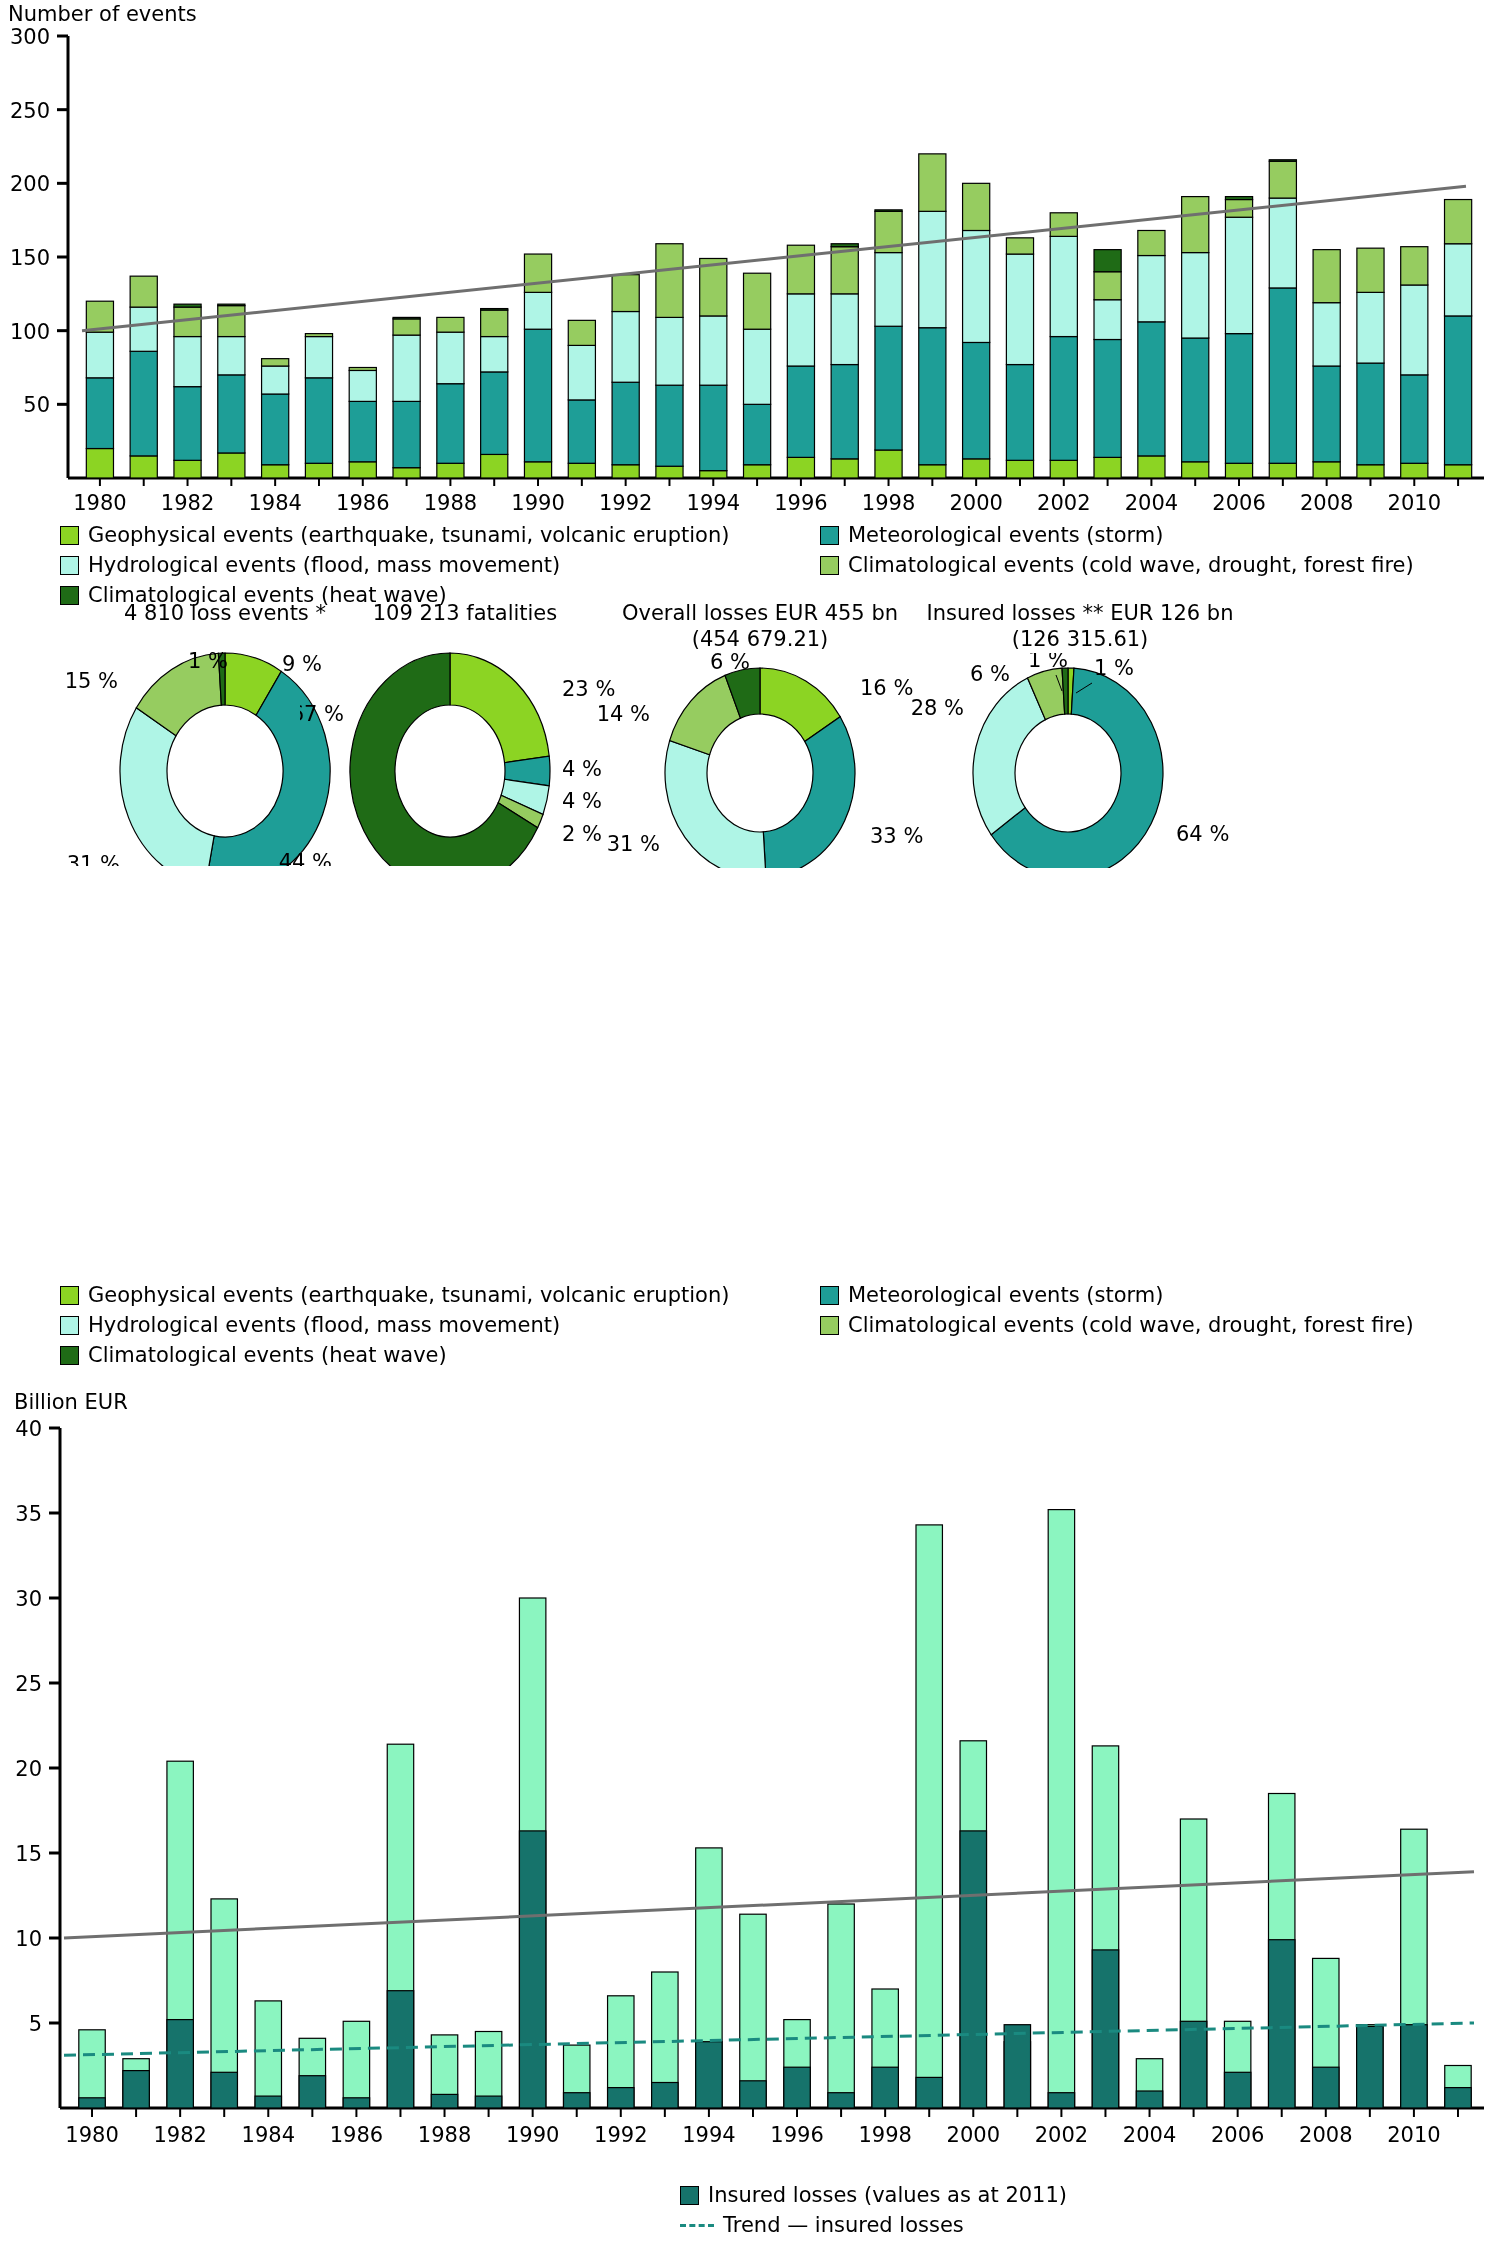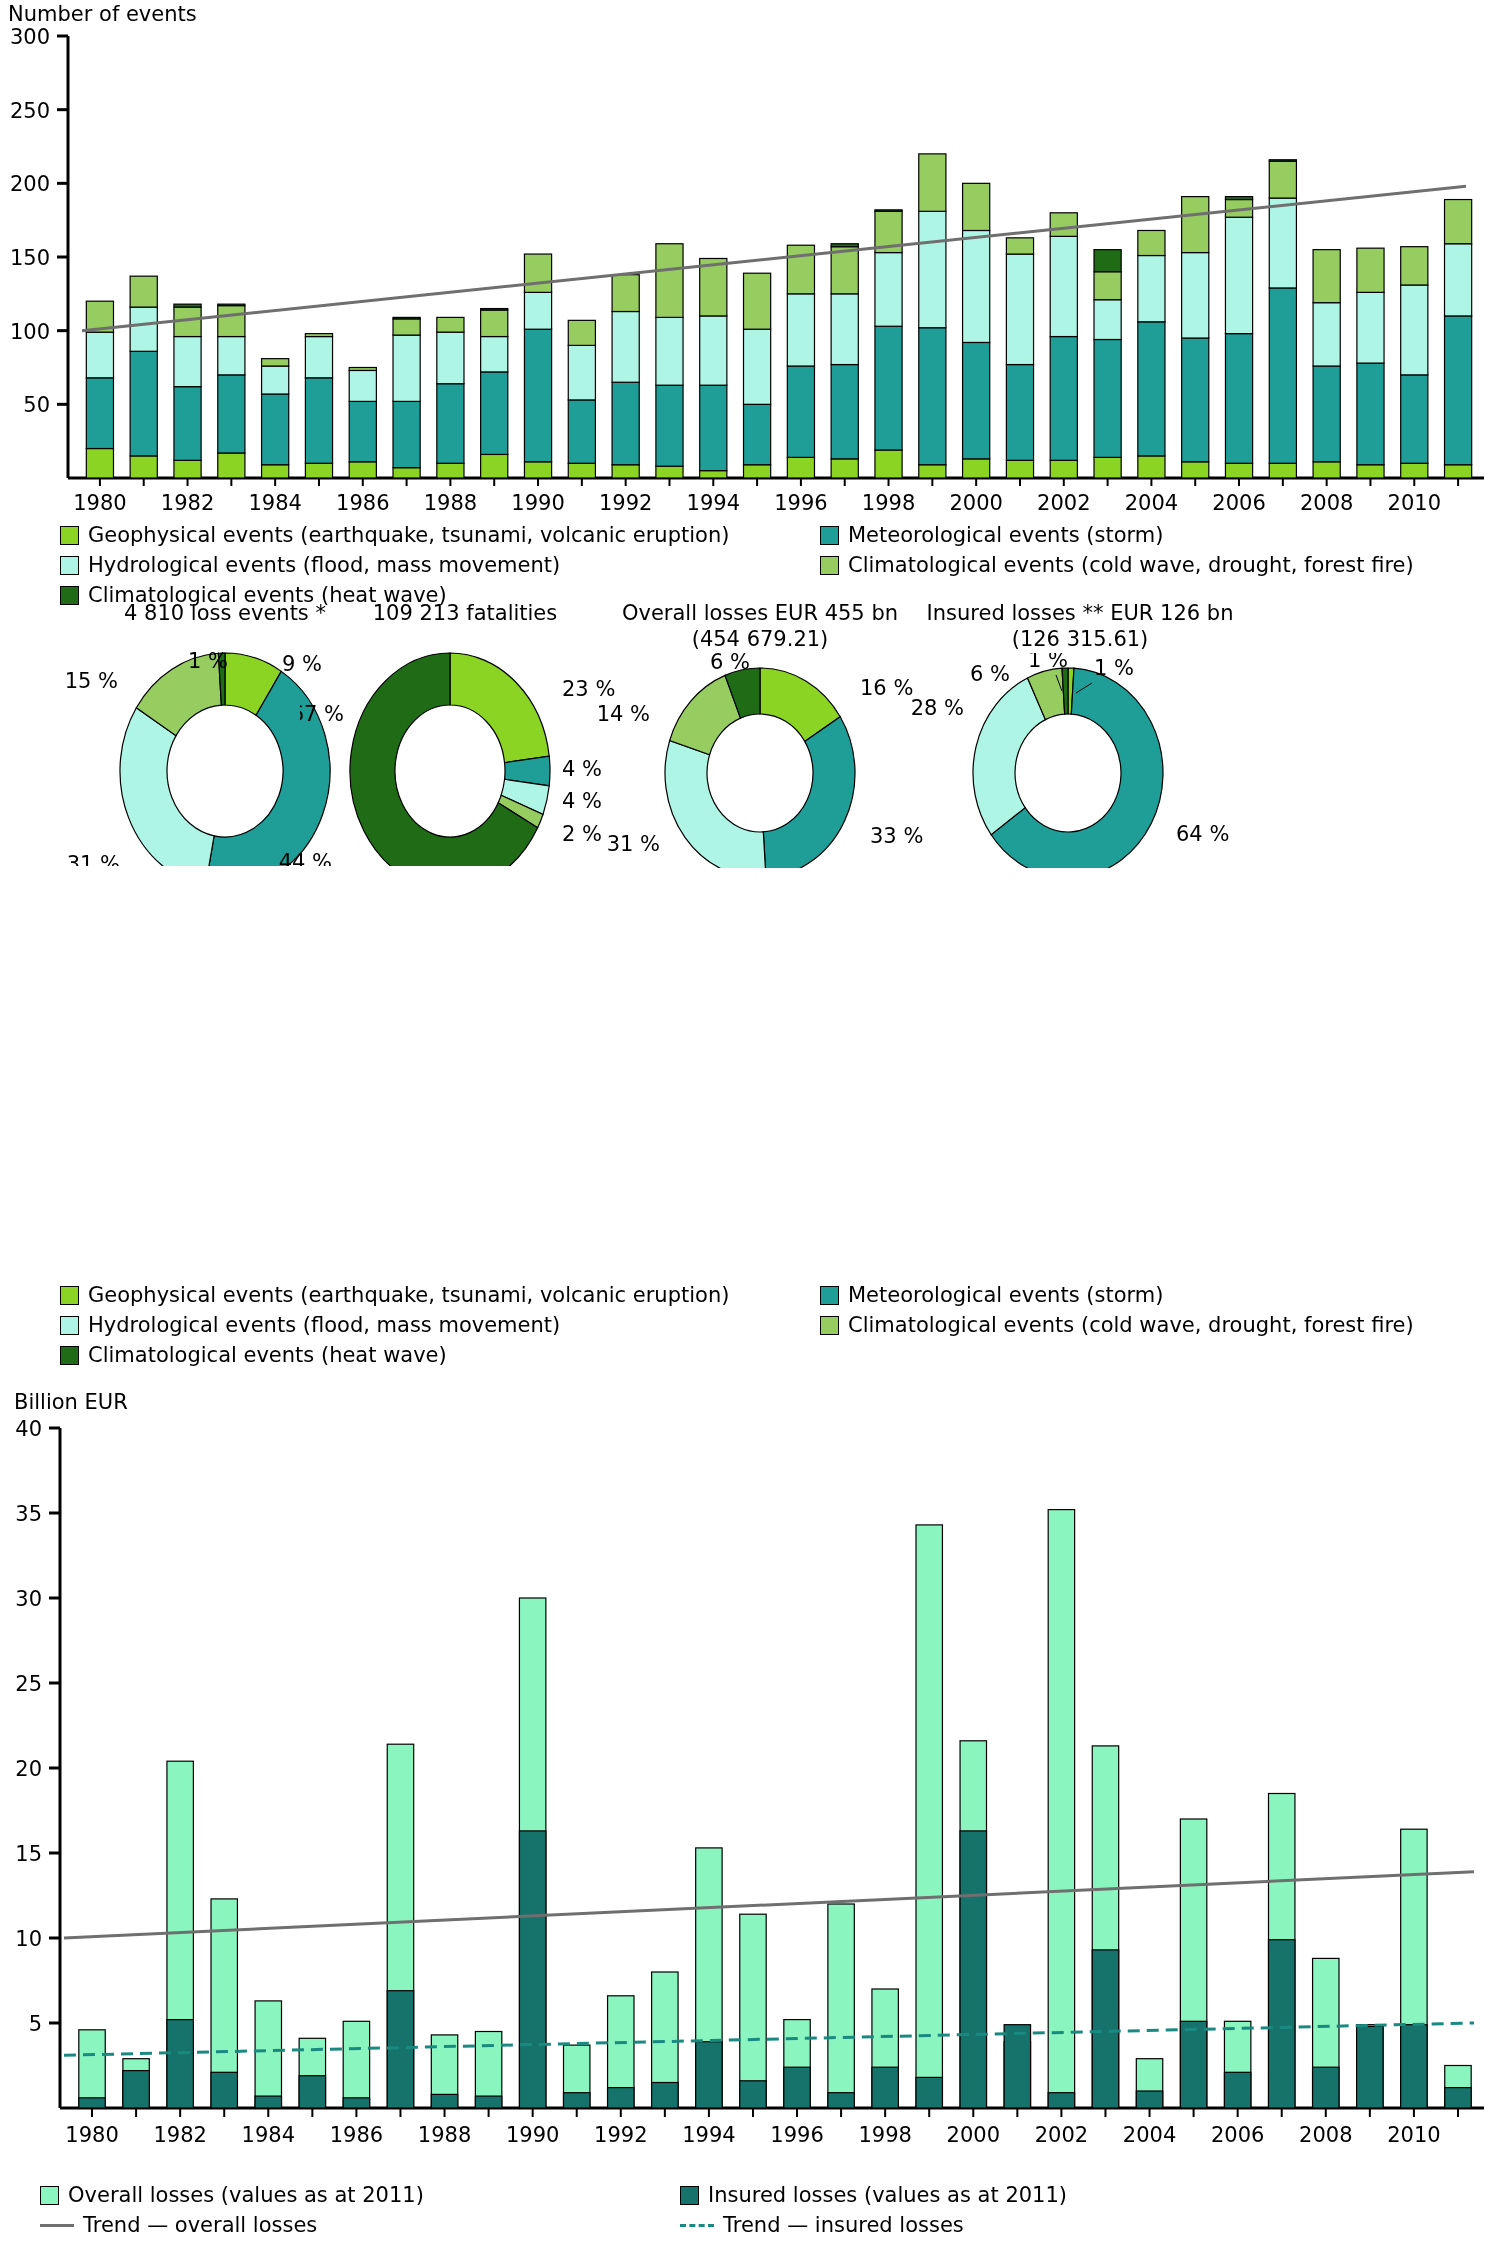--- a/index.html
+++ b/index.html
@@ -614,30 +614,20 @@
         <rect x="1444.75" y="675.5" width="26.4375" height="42.5" fill="#8BF5C0" stroke="#000" stroke-width="1.2"></rect>
         <rect x="1444.75" y="697.6" width="26.4375" height="20.399999999999977" fill="#16736B" stroke="#000" stroke-width="1.2"></rect>
       </g>
       <line x1="1457.96875" y1="718" x2="1457.96875" y2="727" stroke="#000" stroke-width="2"></line>
       <line x1="64" y1="548" x2="1474" y2="481.7" stroke="#6F6F6F" stroke-width="3"></line>
       <line x1="64" y1="665.3" x2="1474" y2="633" stroke="#1A8A80" stroke-width="3" stroke-dasharray="12 7"></line>
     </svg>
 </div>
 
 <div id="losses-legend" style="position:absolute;left:40px;top:2180px;width:1440px;height:80px;">
-  <div style="position:absolute;left:0;top:0;width:660px;">
-    <div class="legend-row">
-      <span class="swatch" style="background: rgb(139, 245, 192);"></span>
-      <span class="legend-label">Overall losses (values as at 2011)</span>
-    </div>
-    <div class="legend-row">
-      <span class="lineswatch"></span>
-      <span class="legend-label">Trend — overall losses</span>
-    </div>
-  </div>
   <div style="position:absolute;left:640px;top:0;width:700px;">
     <div class="legend-row">
       <span class="swatch" style="background: rgb(22, 115, 107);"></span>
       <span class="legend-label">Insured losses (values as at 2011)</span>
     </div>
     <div class="legend-row">
       <span class="lineswatch dash"></span>
       <span class="legend-label">Trend — insured losses</span>
     </div>
   </div>

